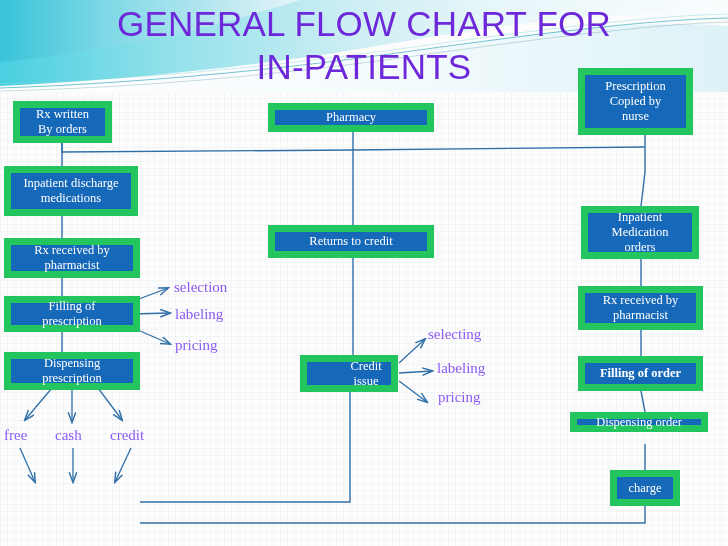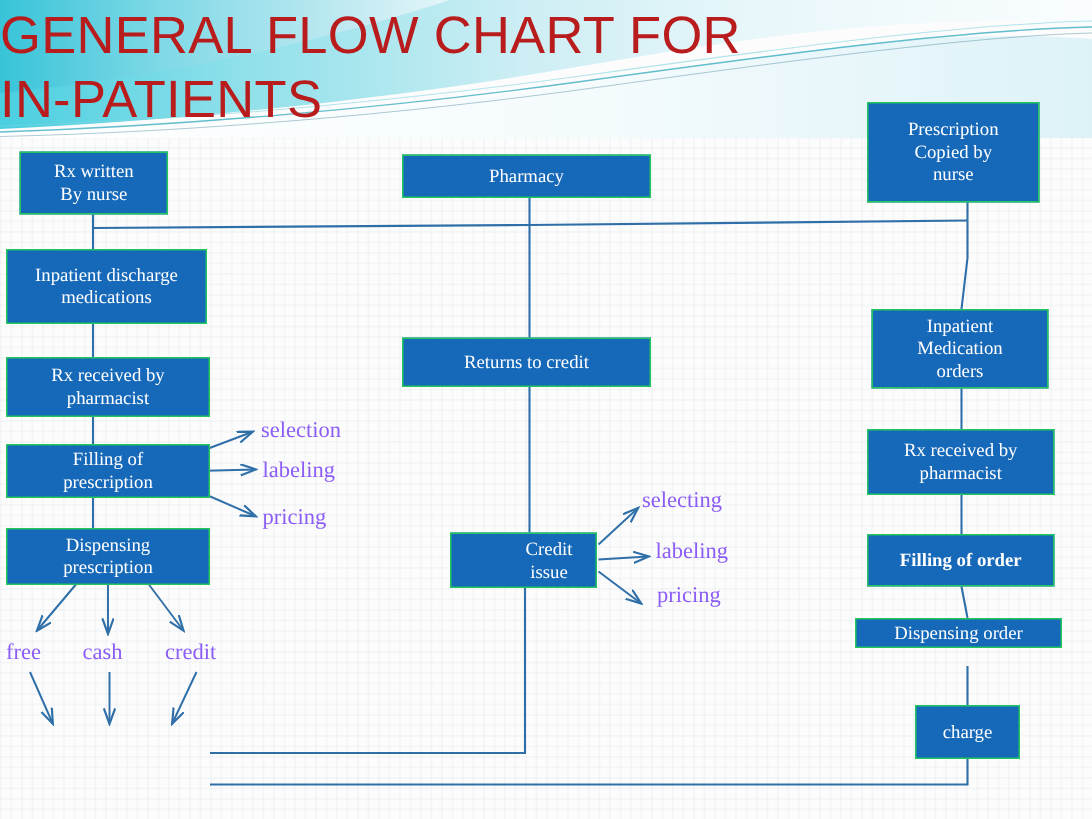--- a/index.html
+++ b/index.html
@@ -35,31 +35,32 @@
     top: 0; left: 0;
     width: 728px;
     height: 92px;
     overflow: hidden;
   }
   #title {
     position: absolute;
     top: 2px;
     left: 0;
     width: 728px;
+    text-align: center;
     font-family: "Liberation Sans", "DejaVu Sans", sans-serif;
     font-size: 35px;
     line-height: 43px;
     letter-spacing: 0.2px;
-    color: #b91c1c;
+    color: #6d28d9;
     z-index: 5;
   }
   .node {
     position: absolute;
     background: #1668b8;
-    border: 1px solid #22c55e;
+    border: 7px solid #22c55e;
     color: #ffffff;
     display: flex;
     align-items: center;
     justify-content: center;
     text-align: center;
     font-family: "Liberation Serif", "DejaVu Serif", serif;
     font-size: 12.5px;
     line-height: 15px;
     box-sizing: border-box;
     padding: 2px 4px;
@@ -178,21 +179,21 @@
 
       <line x1="399" y1="363" x2="425" y2="339"></line>
       <line x1="399" y1="373" x2="432" y2="371"></line>
       <line x1="399" y1="381" x2="427" y2="402"></line>
     </g>
   </svg>
 
   <div class="node" style="left:13px; top:101px; width:99px; height:42px;">
     <span>
       <span>Rx  written</span><br>
-      <span>By nurse</span>
+      <span>By orders</span>
     </span>
   </div>
 
   <div class="node" style="left:4px; top:166px; width:134px; height:50px;align-items:center;">
     <span>
       <span>Inpatient discharge</span><br>
       <span>medications</span>
     </span>
   </div>
 

